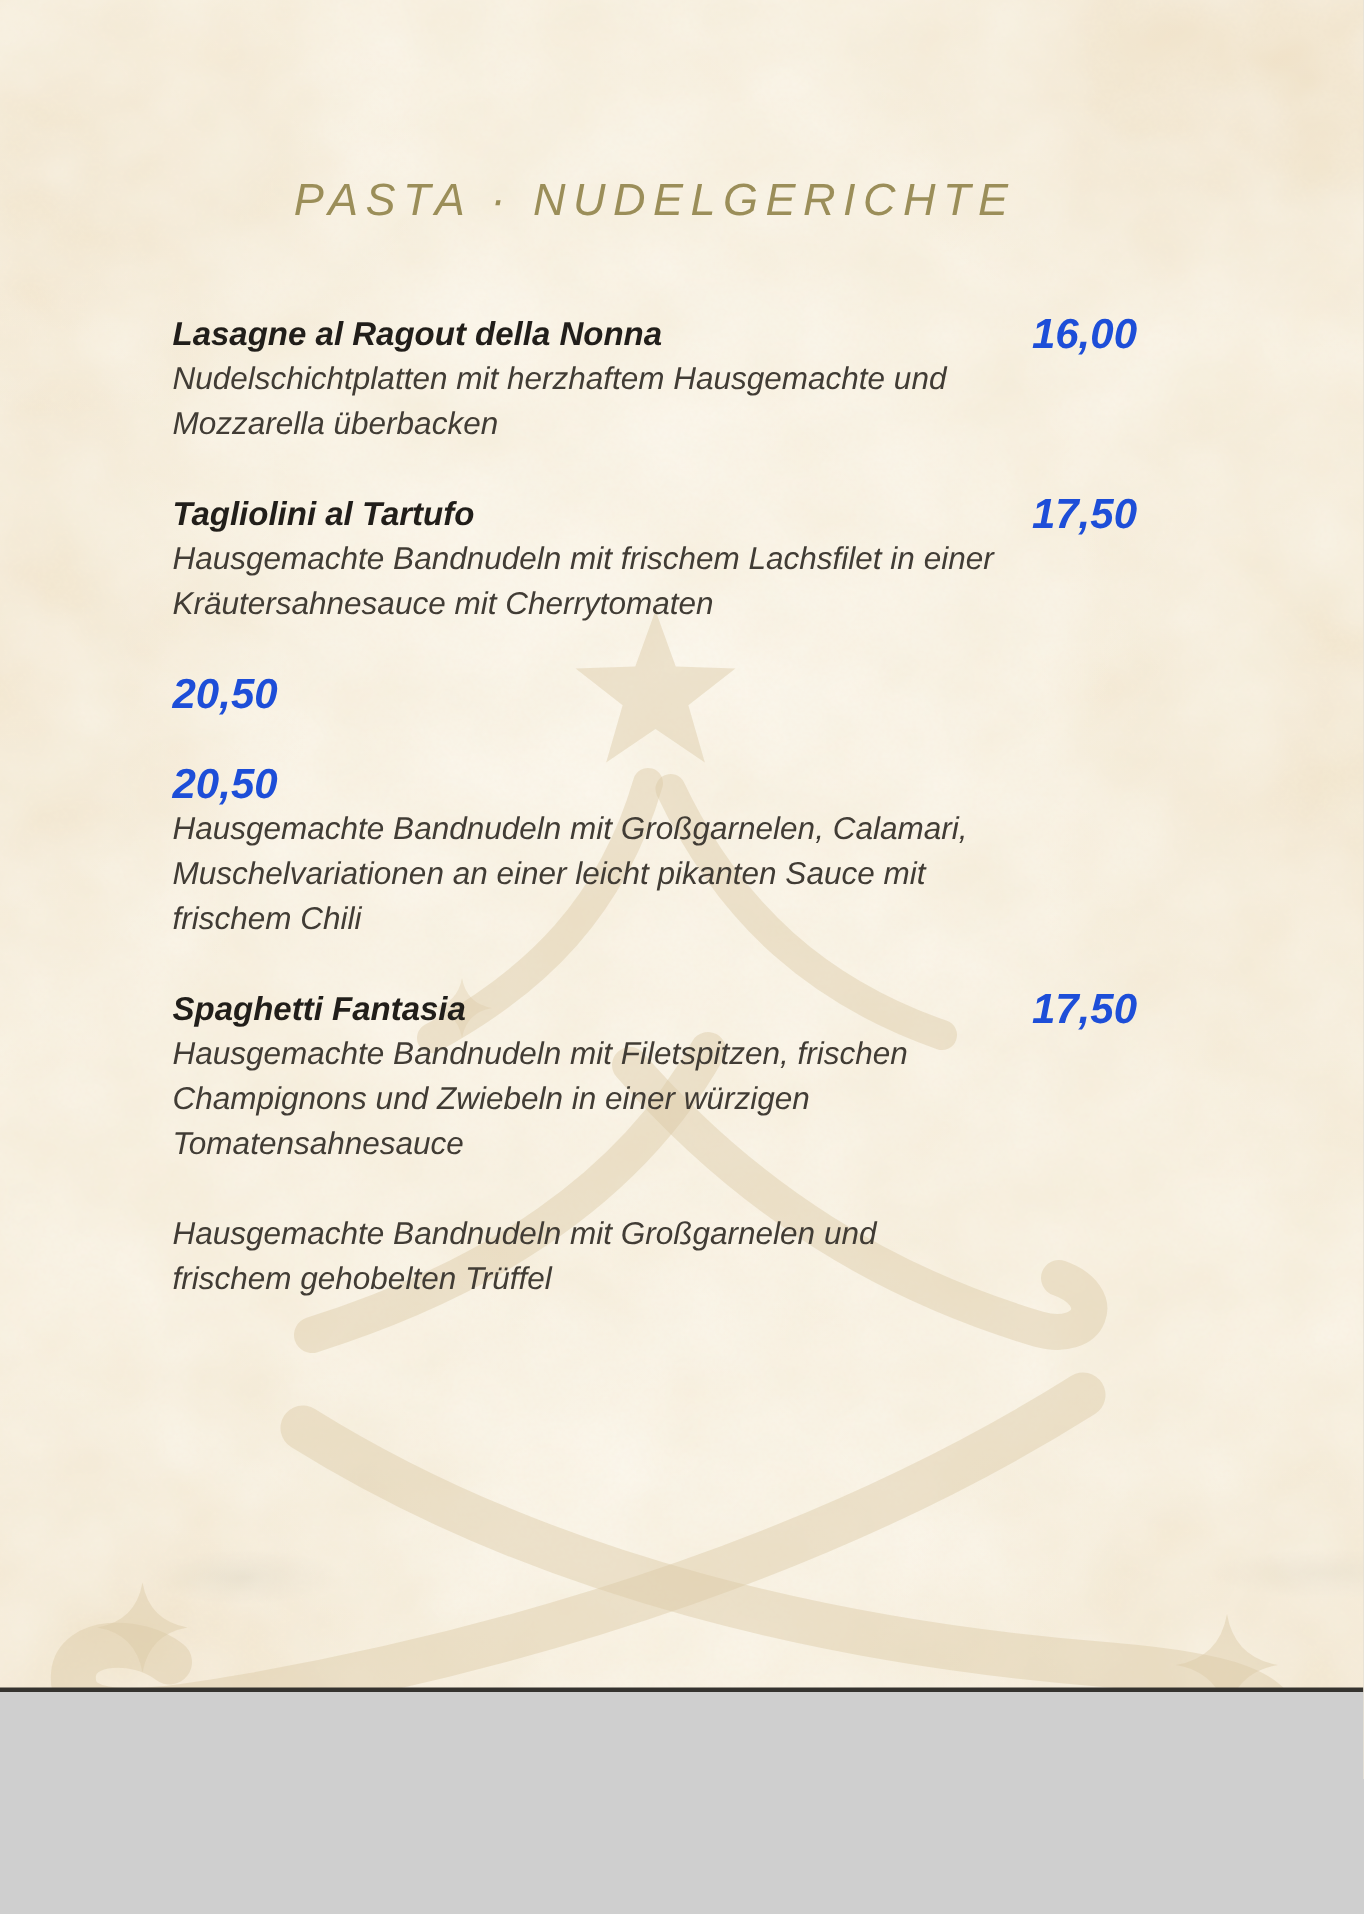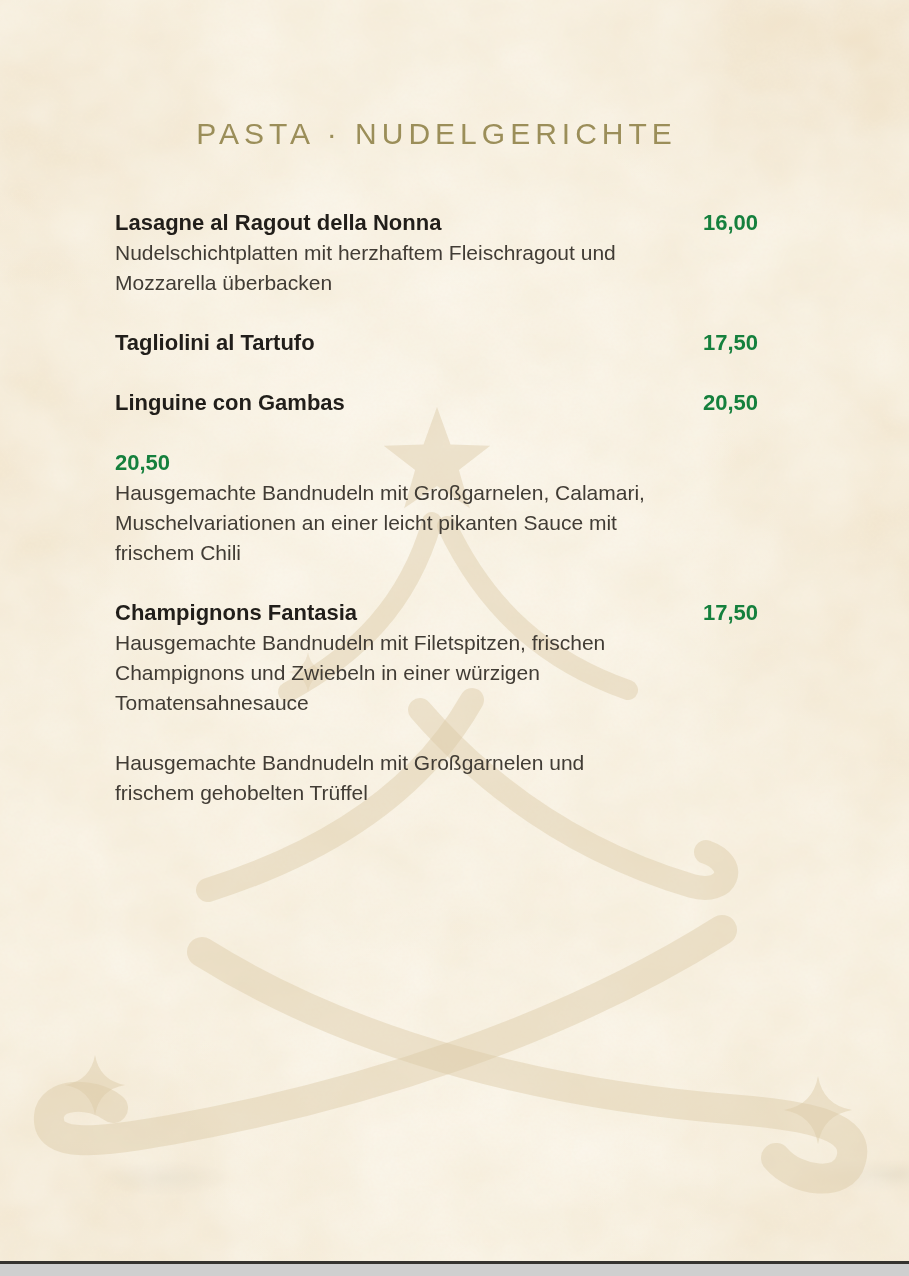--- a/index.html
+++ b/index.html
@@ -3,24 +3,25 @@
 <meta charset="utf-8">
 <style>
   html, body { margin: 0; padding: 0; }
   body {
     font-family: "Liberation Sans", sans-serif;
     background: #cfcfcf;
   }
   .page {
     position: relative;
     width: 909px;
-    height: 1264px;
+    height: 1128px;
     margin: 0 auto;
     background-color: #f7eedc;
     overflow: hidden;
+    font-style: italic;
   }
   
   .blotches {
     position: absolute;
     inset: 0;
     background-image:
       radial-gradient(420px 260px at 94% 5%,  rgba(226,201,160,0.55), transparent 68%),
       radial-gradient(360px 240px at 4% 10%,  rgba(230,208,170,0.45), transparent 68%),
       radial-gradient(300px 420px at 0% 38%,  rgba(232,211,174,0.40), transparent 70%),
       radial-gradient(320px 420px at 100% 46%,rgba(230,208,168,0.42), transparent 70%),
@@ -59,22 +60,22 @@
     align-items: center;
     line-height: 30px;
   }
   .item-name {
     font-weight: 700;
     font-size: 22px;
     color: #211e1a;
   }
   .item-price {
     font-weight: 700;
-    font-size: 22px;
-    color: #15803d;
+    font-size: 28px;
+    color: #1d4ed8;
   }
   .item-desc {
     white-space: pre-line;
     font-size: 21px;
     line-height: 30px;
     color: #413c35;
   }
   .bottom-edge {
     position: absolute;
     left: 0; right: 0; bottom: 0;
@@ -130,50 +131,51 @@
   <div class="content">
     <h1 class="title">PASTA · NUDELGERICHTE</h1>
 
     <div class="items">
 
       <div class="item">
         <div class="item-head">
           <span class="item-name">Lasagne al Ragout della Nonna</span>
           <span class="item-price">16,00</span>
         </div>
-        <div class="item-desc">Nudelschichtplatten mit herzhaftem Fleischragout und
+        <div class="item-desc">Nudelschichtplatten mit herzhaftem Hausgemachte und
 Mozzarella überbacken</div>
       </div>
 
       <div class="item">
         <div class="item-head">
           <span class="item-name">Tagliolini al Tartufo</span>
           <span class="item-price">17,50</span>
         </div>
+        <div class="item-desc">Hausgemachte Bandnudeln mit frischem Lachsfilet in einer
+Kräutersahnesauce mit Cherrytomaten</div>
       </div>
 
       <div class="item">
         <div class="item-head">
-          <span class="item-name">Linguine con Gambas</span>
           <span class="item-price">20,50</span>
         </div>
       </div>
 
       <div class="item">
         <div class="item-head">
           <span class="item-price">20,50</span>
         </div>
         <div class="item-desc">Hausgemachte Bandnudeln mit Großgarnelen, Calamari,
 Muschelvariationen an einer leicht pikanten Sauce mit
 frischem Chili</div>
       </div>
 
       <div class="item">
         <div class="item-head">
-          <span class="item-name">Champignons Fantasia</span>
+          <span class="item-name">Spaghetti Fantasia</span>
           <span class="item-price">17,50</span>
         </div>
         <div class="item-desc">Hausgemachte Bandnudeln mit Filetspitzen, frischen
 Champignons und Zwiebeln in einer würzigen
 Tomatensahnesauce</div>
       </div>
 
       <div class="item">
         <div class="item-desc">Hausgemachte Bandnudeln mit Großgarnelen und
 frischem gehobelten Trüffel</div>

